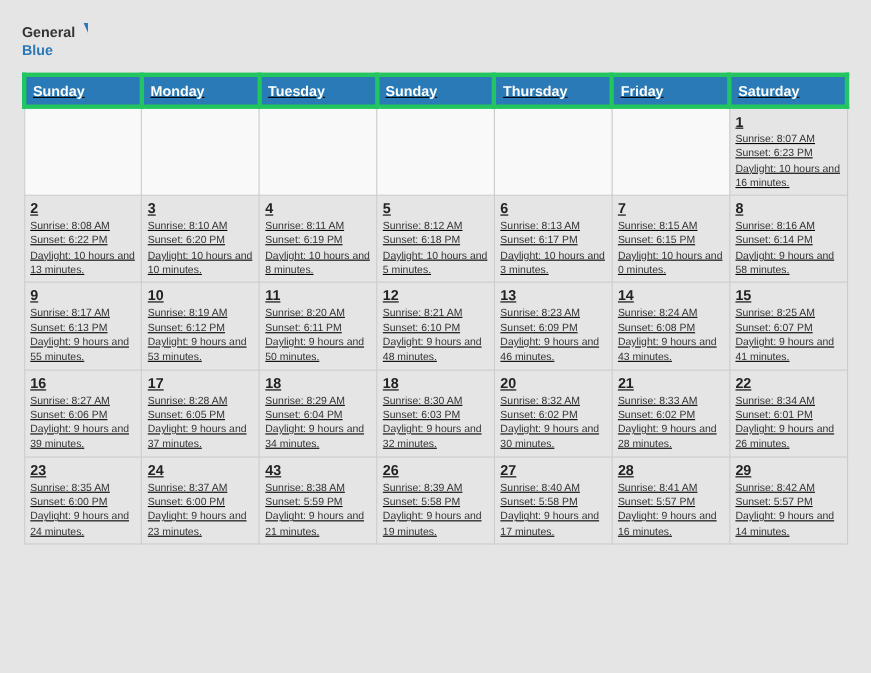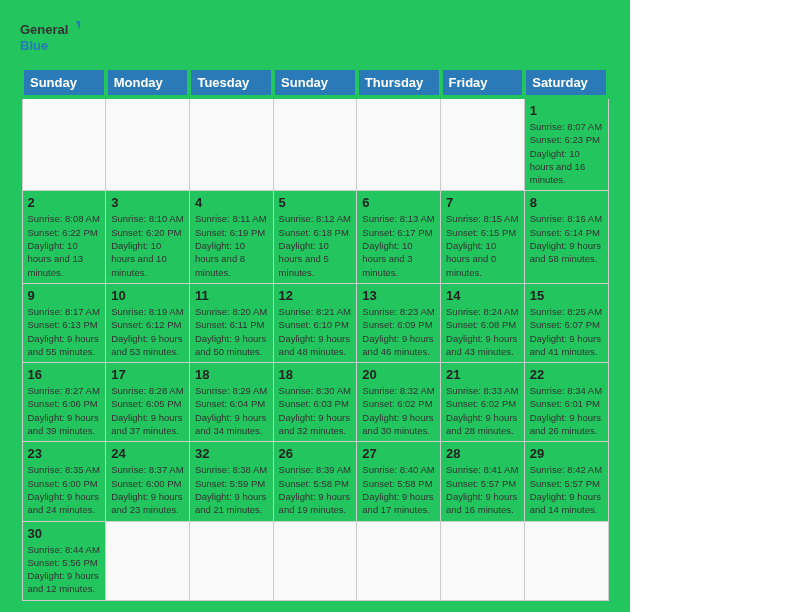--- a/index.html
+++ b/index.html
@@ -4,24 +4,25 @@
   <style>
     * { box-sizing: border-box; margin: 0; padding: 0; }
     body {
       font-family: Arial, sans-serif;
       background: #fff;
       width: 792px;
       height: 612px;
       overflow: hidden;
     }
     .page {
-      width: 630px;
+      width: 792px;
       min-height: 612px;
-      background: #22c55e;
+      background: #e5e5e5;
       padding: 16px 20px 10px 20px;
+      text-decoration: underline;
     }
     .header {
       display: flex;
       justify-content: space-between;
       align-items: flex-start;
       margin-bottom: 10px;
     }
     .logo {
       display: flex;
       align-items: center;
@@ -263,21 +264,21 @@
 Sunset: 6:00 PM
 Daylight: 9 hours and 24 minutes.</div>
           </td>
           <td>
             <span class="day-number">24</span>
             <div class="day-info">Sunrise: 8:37 AM
 Sunset: 6:00 PM
 Daylight: 9 hours and 23 minutes.</div>
           </td>
           <td>
-            <span class="day-number">32</span>
+            <span class="day-number">43</span>
             <div class="day-info">Sunrise: 8:38 AM
 Sunset: 5:59 PM
 Daylight: 9 hours and 21 minutes.</div>
           </td>
           <td>
             <span class="day-number">26</span>
             <div class="day-info">Sunrise: 8:39 AM
 Sunset: 5:58 PM
 Daylight: 9 hours and 19 minutes.</div>
           </td>
@@ -292,30 +293,16 @@
             <div class="day-info">Sunrise: 8:41 AM
 Sunset: 5:57 PM
 Daylight: 9 hours and 16 minutes.</div>
           </td>
           <td>
             <span class="day-number">29</span>
             <div class="day-info">Sunrise: 8:42 AM
 Sunset: 5:57 PM
 Daylight: 9 hours and 14 minutes.</div>
           </td>
-        </tr>
-        <tr>
-          <td>
-            <span class="day-number">30</span>
-            <div class="day-info">Sunrise: 8:44 AM
-Sunset: 5:56 PM
-Daylight: 9 hours and 12 minutes.</div>
-          </td>
-          <td class="empty-cell"></td>
-          <td class="empty-cell"></td>
-          <td class="empty-cell"></td>
-          <td class="empty-cell"></td>
-          <td class="empty-cell"></td>
-          <td class="empty-cell"></td>
         </tr>
       </tbody>
   </table>
 </div>
 
 </body></html>

